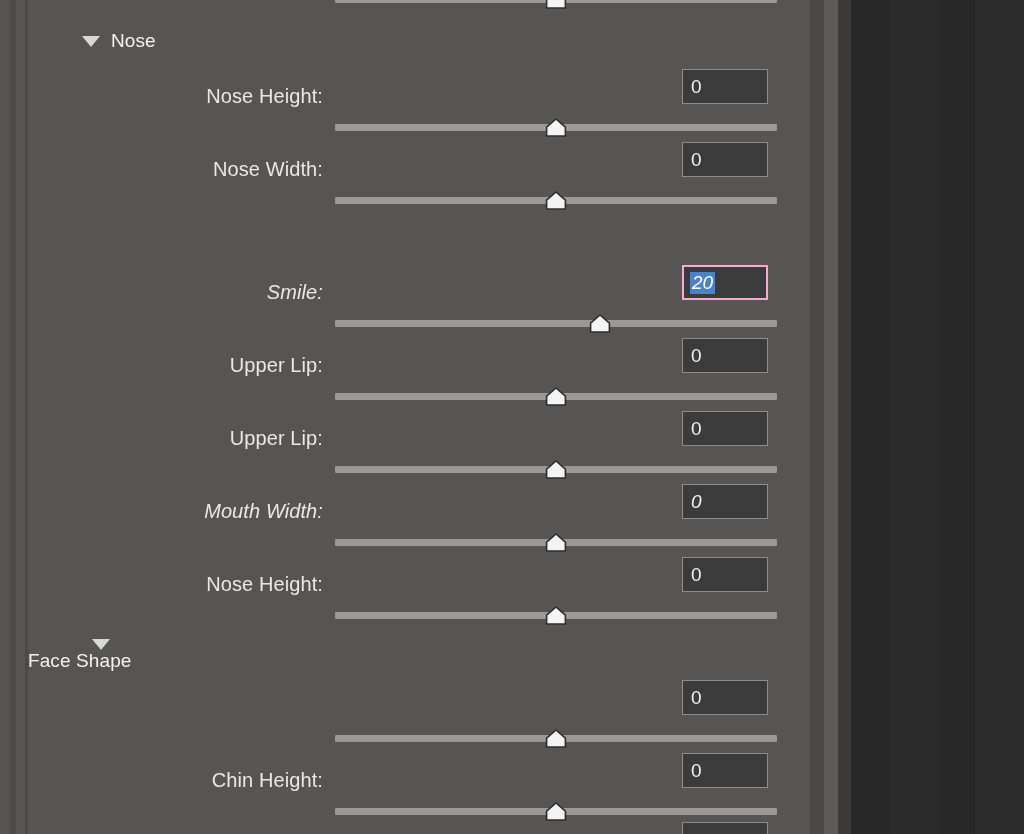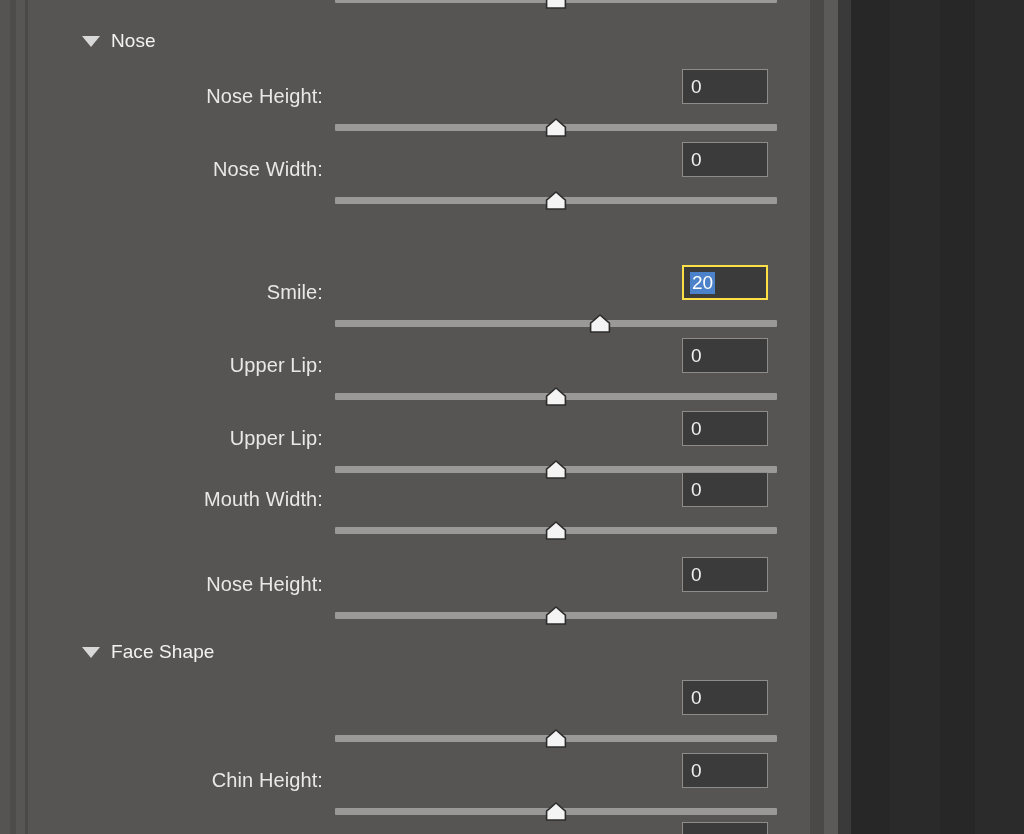--- a/index.html
+++ b/index.html
@@ -98,21 +98,21 @@
     display: flex;
     align-items: center;
     padding-left: 8px;
   }
   .num-field .val {
     color: #f0f0f0;
     font-size: 19px;
     line-height: 19px;
   }
   .num-field.focused {
-    border: 2px solid #fde047;
+    border: 2px solid #f9a8d4;
     background: #3c3b3b;
   }
   .num-field.focused .val {
     background: #4b82c9;
     color: #ffffff;
     padding: 1px 2px 2px 2px;
     margin-left: -2px;
   }
 
   
@@ -195,21 +195,21 @@
         </div>
         <div class="slider">
           <div class="track"></div>
           <div class="handle" style="left: 221px;">
             <svg width="22" height="19" viewBox="0 0 22 19" class="hs">
               <path d="M11 1 L20.4 9.2 L20.4 18 L1.6 18 L1.6 9.2 Z" fill="#f4f4f4" stroke="#2c2c2c" stroke-width="1.6" stroke-linejoin="round"></path>
             </svg>
           </div>
         </div>
       </div>
-      <div class="row" style="top: 261px;">
+      <div class="row" style="top: 261px; font-style: italic;">
         <div class="row-label">Smile:</div>
         <div class="num-field focused">
           <span class="val">20</span>
         </div>
         <div class="slider">
           <div class="track"></div>
           <div class="handle" style="left: 265.2px;">
             <svg width="22" height="19" viewBox="0 0 22 19" class="hs">
               <path d="M11 1 L20.4 9.2 L20.4 18 L1.6 18 L1.6 9.2 Z" fill="#f4f4f4" stroke="#2c2c2c" stroke-width="1.6" stroke-linejoin="round"></path>
             </svg>
@@ -237,21 +237,21 @@
         </div>
         <div class="slider">
           <div class="track"></div>
           <div class="handle" style="left: 221px;">
             <svg width="22" height="19" viewBox="0 0 22 19" class="hs">
               <path d="M11 1 L20.4 9.2 L20.4 18 L1.6 18 L1.6 9.2 Z" fill="#f4f4f4" stroke="#2c2c2c" stroke-width="1.6" stroke-linejoin="round"></path>
             </svg>
           </div>
         </div>
       </div>
-      <div class="row" style="top: 468px;">
+      <div class="row" style="top: 480px; font-style: italic;">
         <div class="row-label">Mouth Width:</div>
         <div class="num-field">
           <span class="val">0</span>
         </div>
         <div class="slider">
           <div class="track"></div>
           <div class="handle" style="left: 221px;">
             <svg width="22" height="19" viewBox="0 0 22 19" class="hs">
               <path d="M11 1 L20.4 9.2 L20.4 18 L1.6 18 L1.6 9.2 Z" fill="#f4f4f4" stroke="#2c2c2c" stroke-width="1.6" stroke-linejoin="round"></path>
             </svg>
@@ -265,21 +265,21 @@
         </div>
         <div class="slider">
           <div class="track"></div>
           <div class="handle" style="left: 221px;">
             <svg width="22" height="19" viewBox="0 0 22 19" class="hs">
               <path d="M11 1 L20.4 9.2 L20.4 18 L1.6 18 L1.6 9.2 Z" fill="#f4f4f4" stroke="#2c2c2c" stroke-width="1.6" stroke-linejoin="round"></path>
             </svg>
           </div>
         </div>
       </div>
-      <div class="group-header" style="top: 639px;">
+      <div class="group-header" style="top: 639px; flex-direction: column;">
         <span class="tri"></span>
         <span class="group-title">Face Shape</span>
       </div>
       <div class="row" style="top: 676px;">
         <div class="num-field">
           <span class="val">0</span>
         </div>
         <div class="slider">
           <div class="track"></div>
           <div class="handle" style="left: 221px;">

